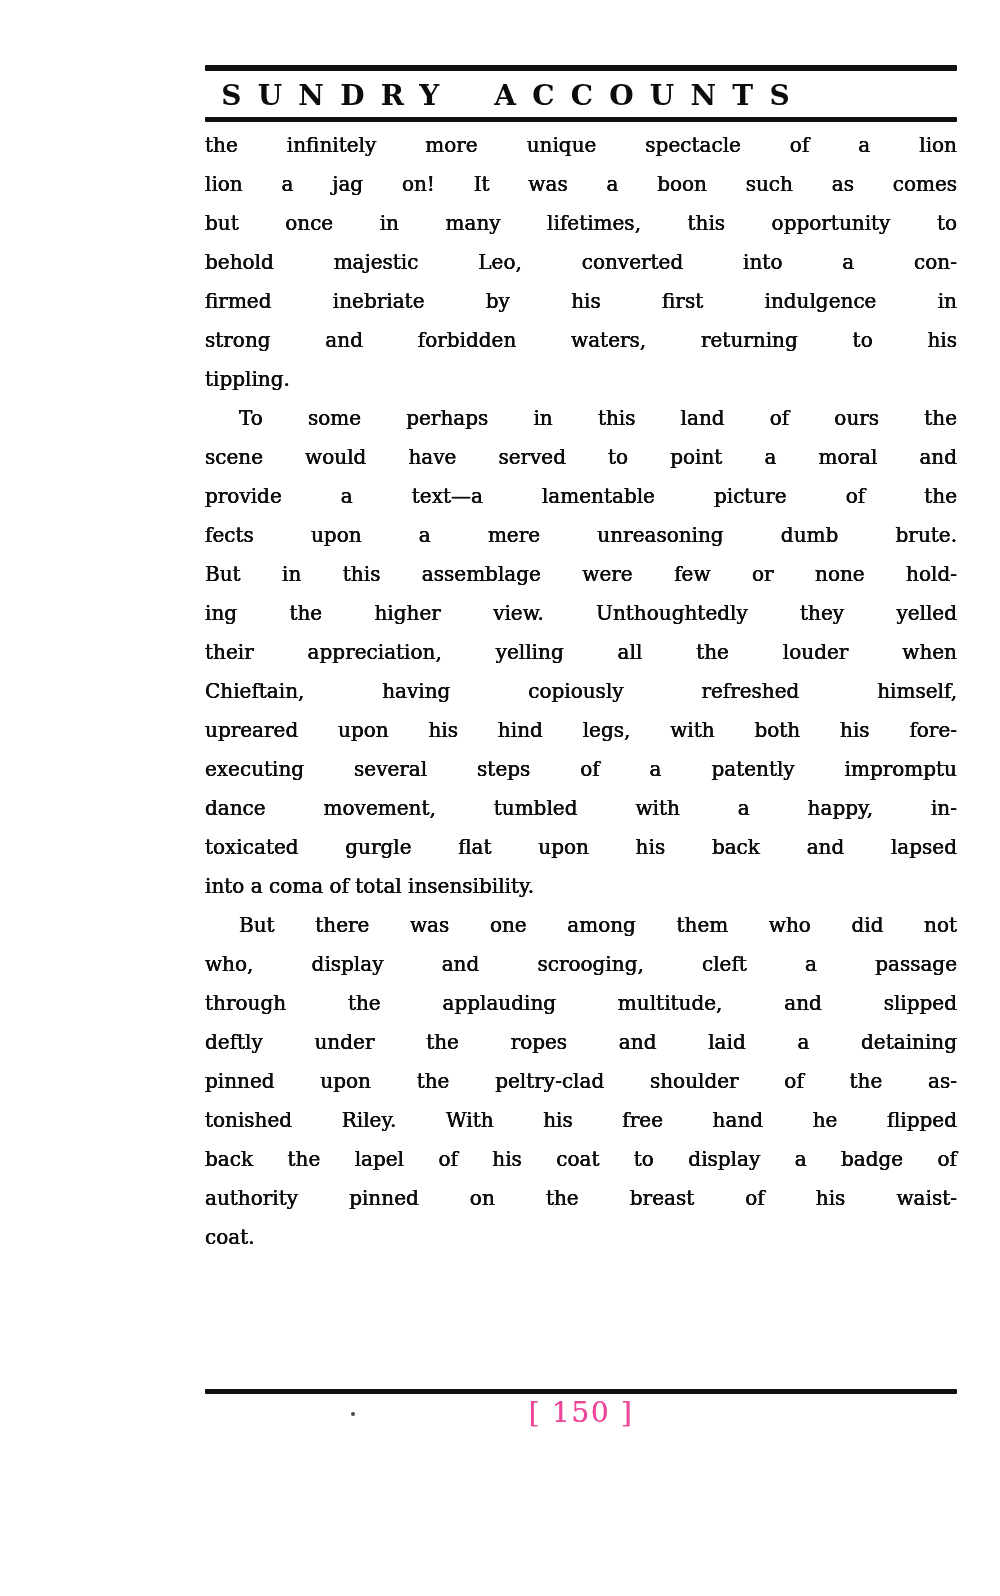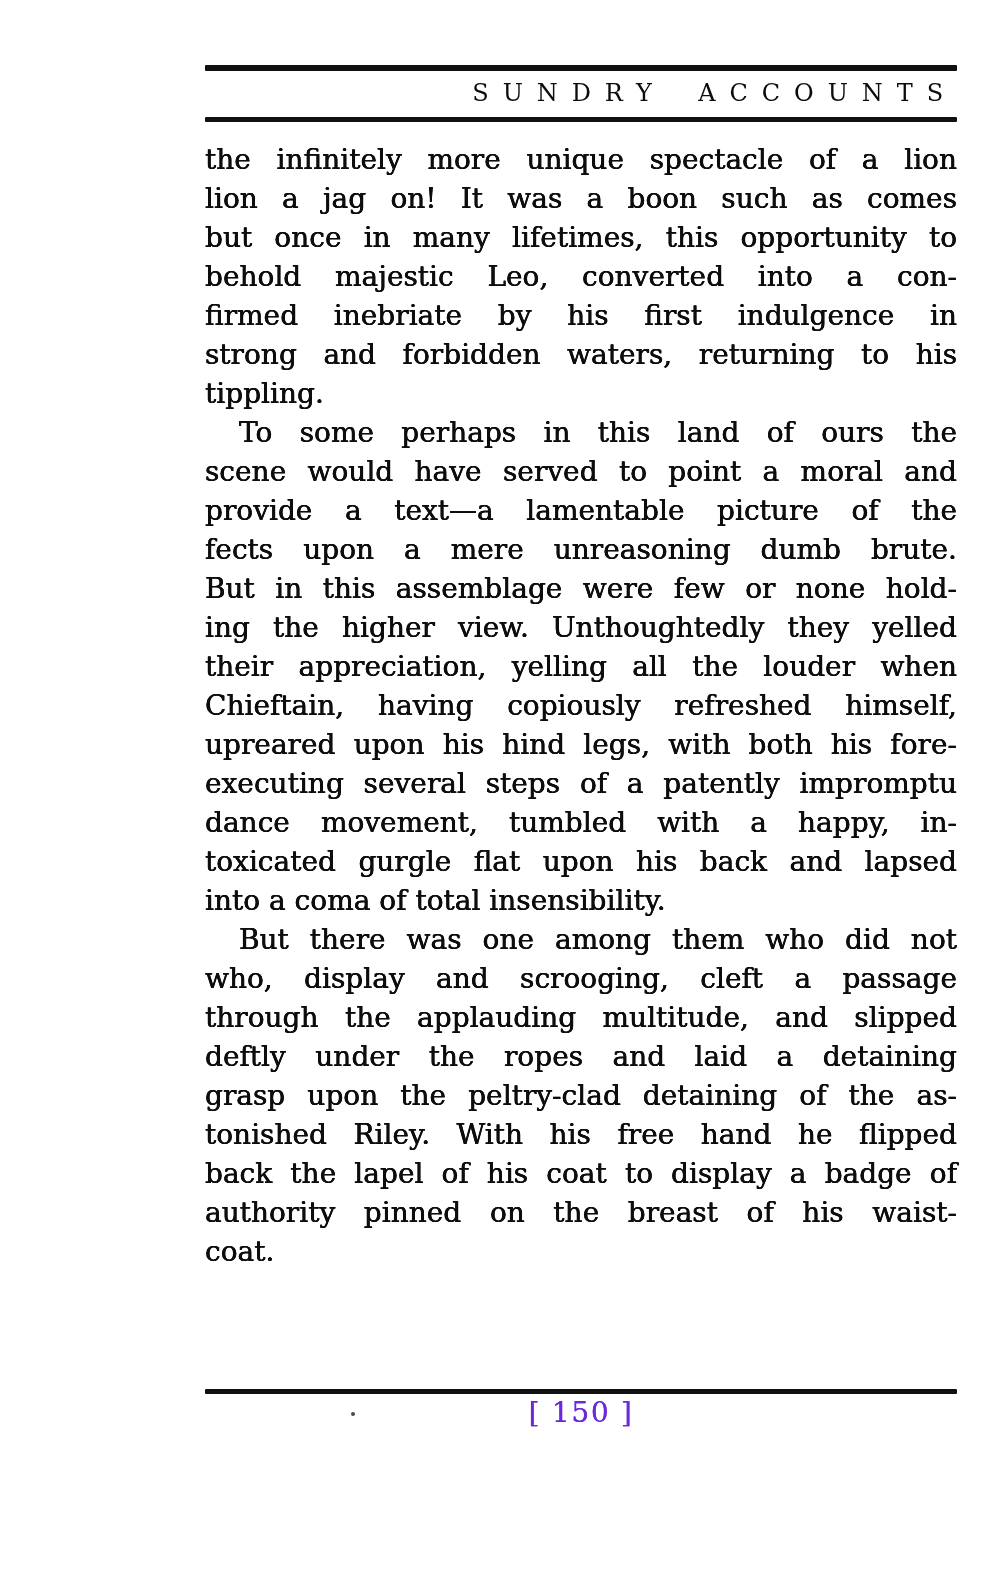--- a/index.html
+++ b/index.html
@@ -31,55 +31,55 @@
     border-radius: 1px;
   }
   .rule-top    { top: 65px;  height: 6px; }
   .rule-bottom { top: 117px; height: 5px; }
   .rule-footer { top: 1389px; height: 5px; }
   .head-title {
     position: absolute;
     top: 79px;
     left: 0;
     width: 100%;
-    text-align: right;
-    font-size: 24px;
-    font-weight: 400;
+    text-align: left;
+    font-size: 28px;
+    font-weight: 700;
     letter-spacing: 0.58em;
     word-spacing: 0.45em;
     text-indent: 0.58em; 
     white-space: nowrap;
     color: #0c0c0c;
   }
   .body-text {
     position: absolute;
-    top: 140px;
+    top: 126px;
     left: 0;
     width: 100%;
-    font-size: 28px;
+    font-size: 20px;
     line-height: 39px;
     text-shadow: 0.25px 0 0 currentColor, -0.25px 0 0 currentColor;
   }
   .paragraph { margin: 0; }
   .line {
     text-align: justify;
     text-align-last: justify;
     white-space: normal;
   }
   .line-last   { text-align-last: left; }
   .line-indent { text-indent: 34px; }
   .folio {
     position: absolute;
     top: 1396px;
     left: 0;
     width: 100%;
     text-align: center;
     font-size: 28px;
     letter-spacing: 0.06em;
-    color: #6d28d9;
+    color: #ec4899;
     text-shadow: 0.25px 0 0 currentColor;
   }
   .speck {
     position: absolute;
     left: 146px;
     top: 1412px;
     width: 4px;
     height: 4px;
     background: #4a4a4a;
     border-radius: 50%;
@@ -120,21 +120,21 @@
           <div class="line">executing several steps of a patently impromptu</div>
           <div class="line">dance movement, tumbled with a happy, in-</div>
           <div class="line">toxicated gurgle flat upon his back and lapsed</div>
           <div class="line line-last">into a coma of total insensibility.</div>
         </div>
         <div class="paragraph">
           <div class="line line-indent">But there was one among them who did not</div>
           <div class="line">who, display and scrooging, cleft a passage</div>
           <div class="line">through the applauding multitude, and slipped</div>
           <div class="line">deftly under the ropes and laid a detaining</div>
-          <div class="line">grasp upon the peltry-clad detaining of the as-</div>
+          <div class="line">pinned upon the peltry-clad shoulder of the as-</div>
           <div class="line">tonished Riley. With his free hand he flipped</div>
           <div class="line">back the lapel of his coat to display a badge of</div>
           <div class="line">authority pinned on the breast of his waist-</div>
           <div class="line line-last">coat.</div>
         </div>
       </main>
 
     <footer>
       <div class="rule rule-footer"></div>
       <div class="folio">[ 150 ]</div>

